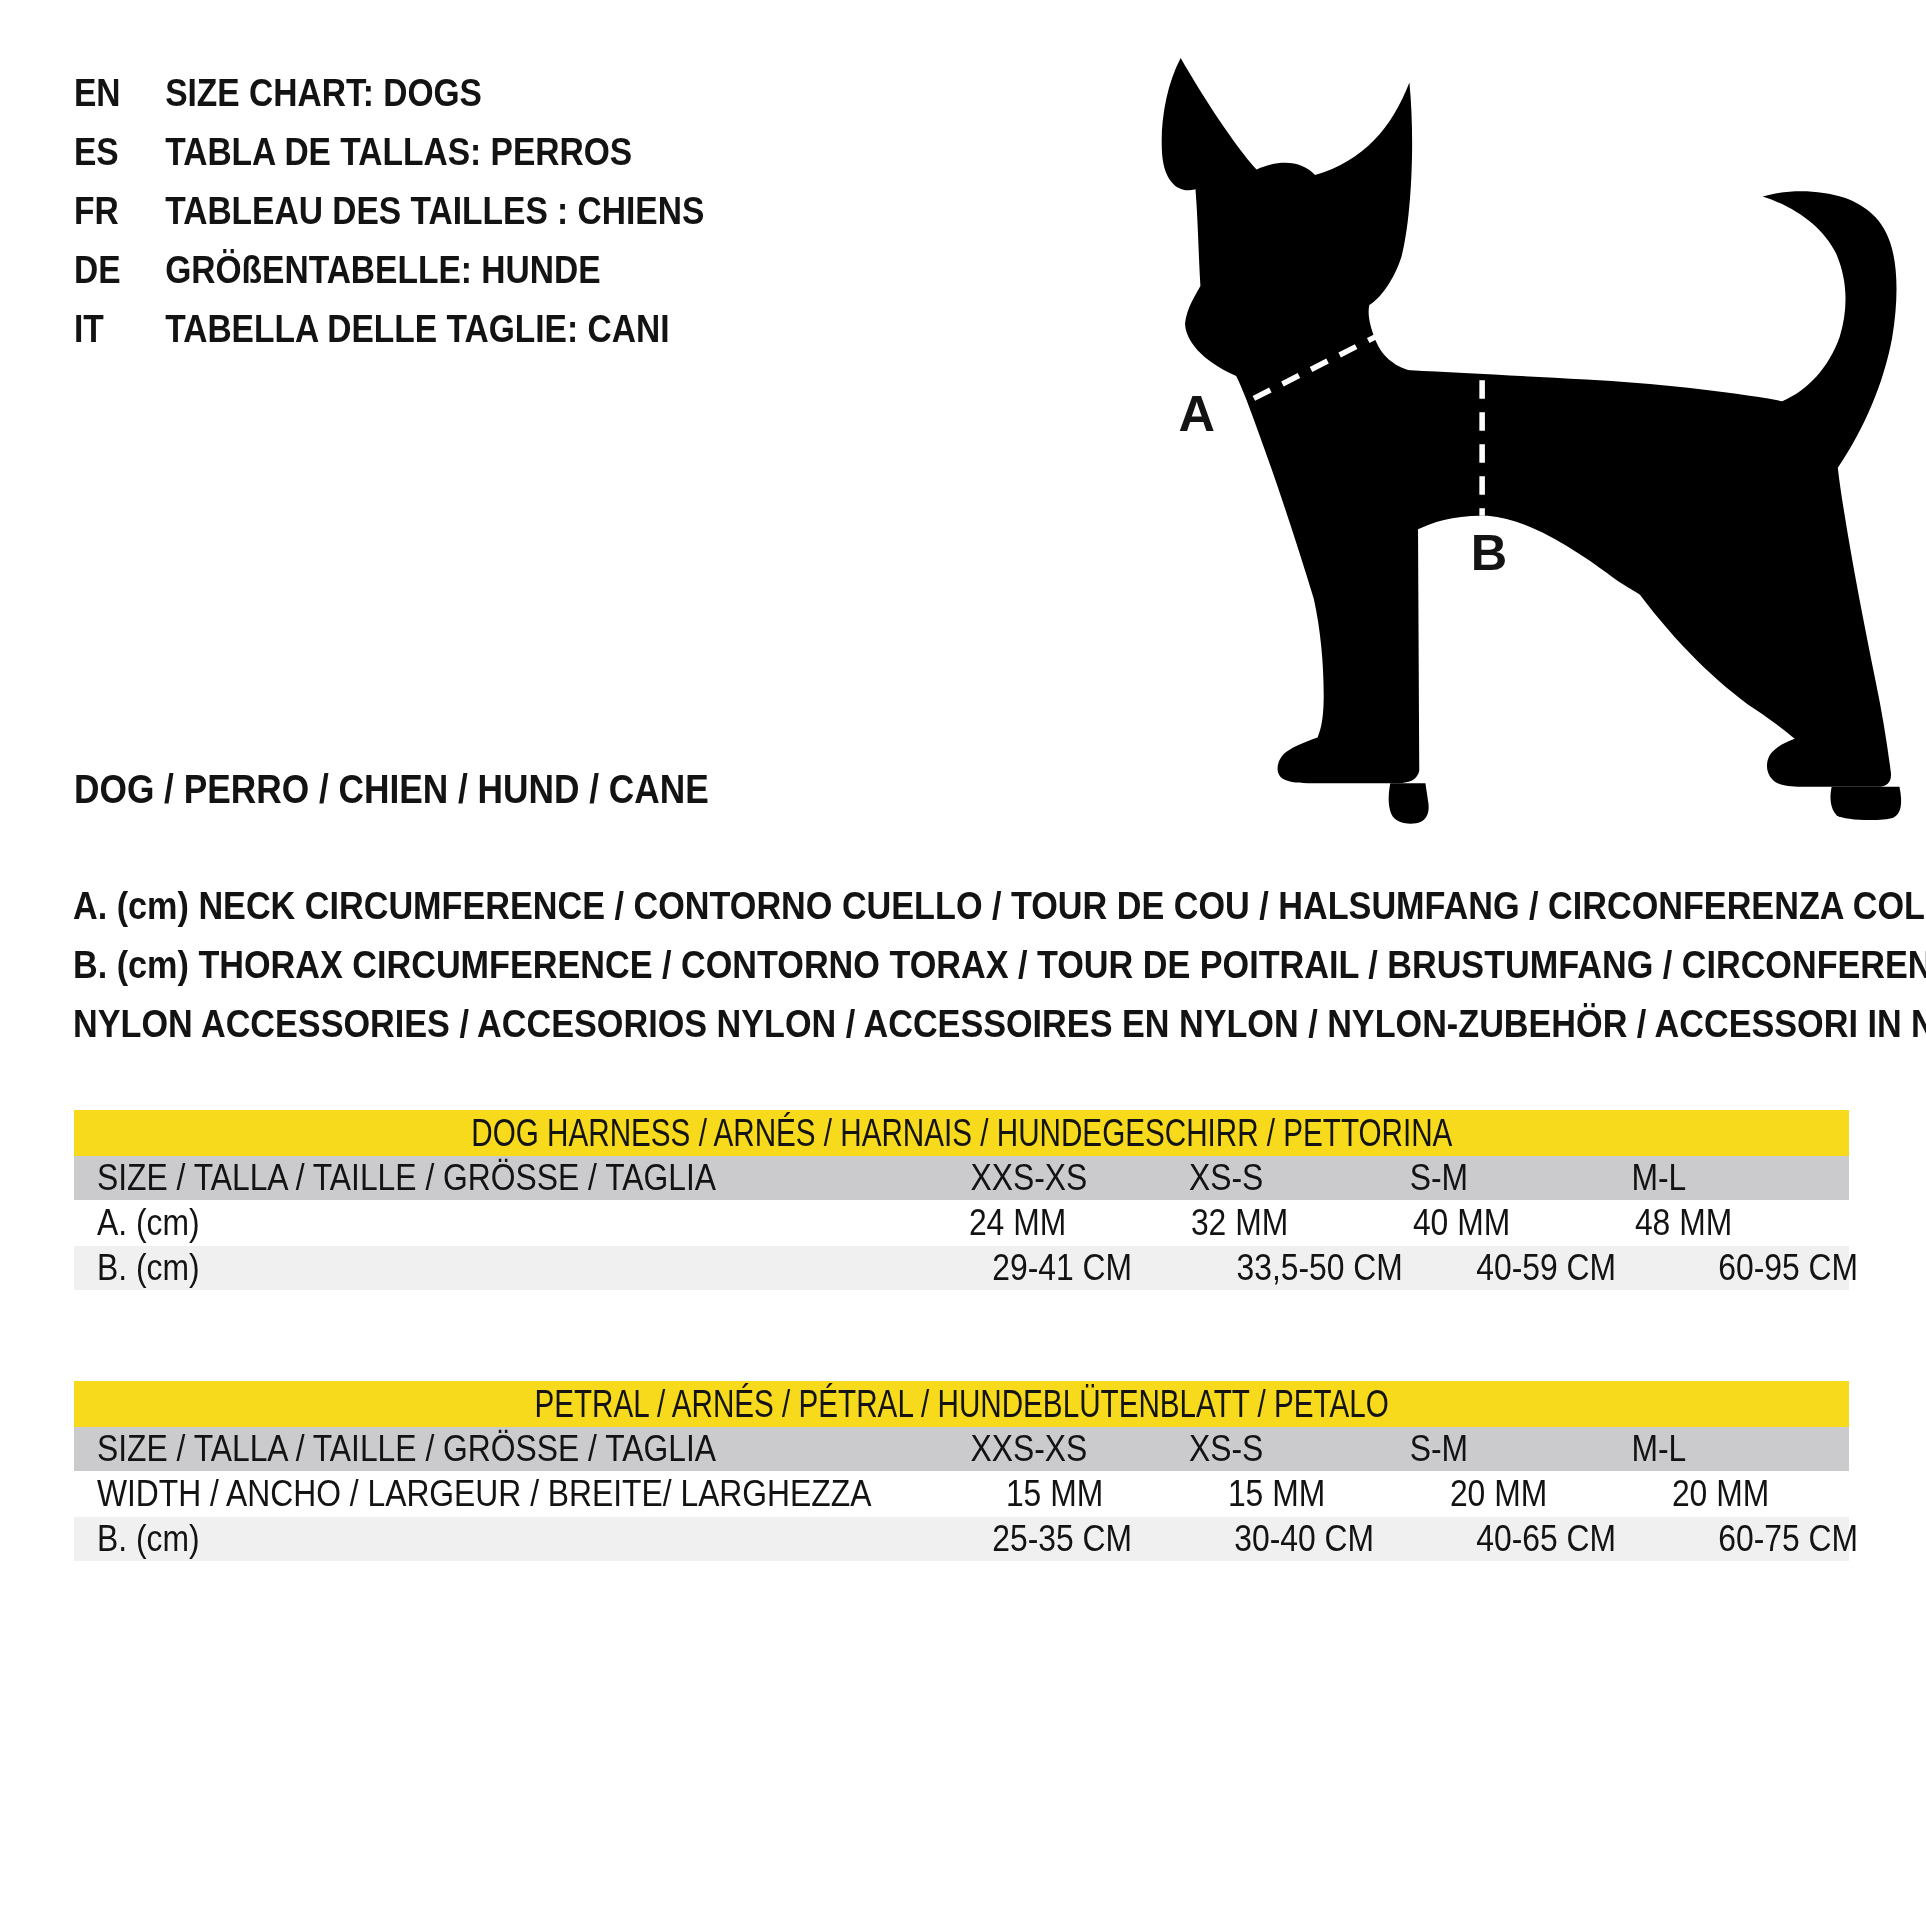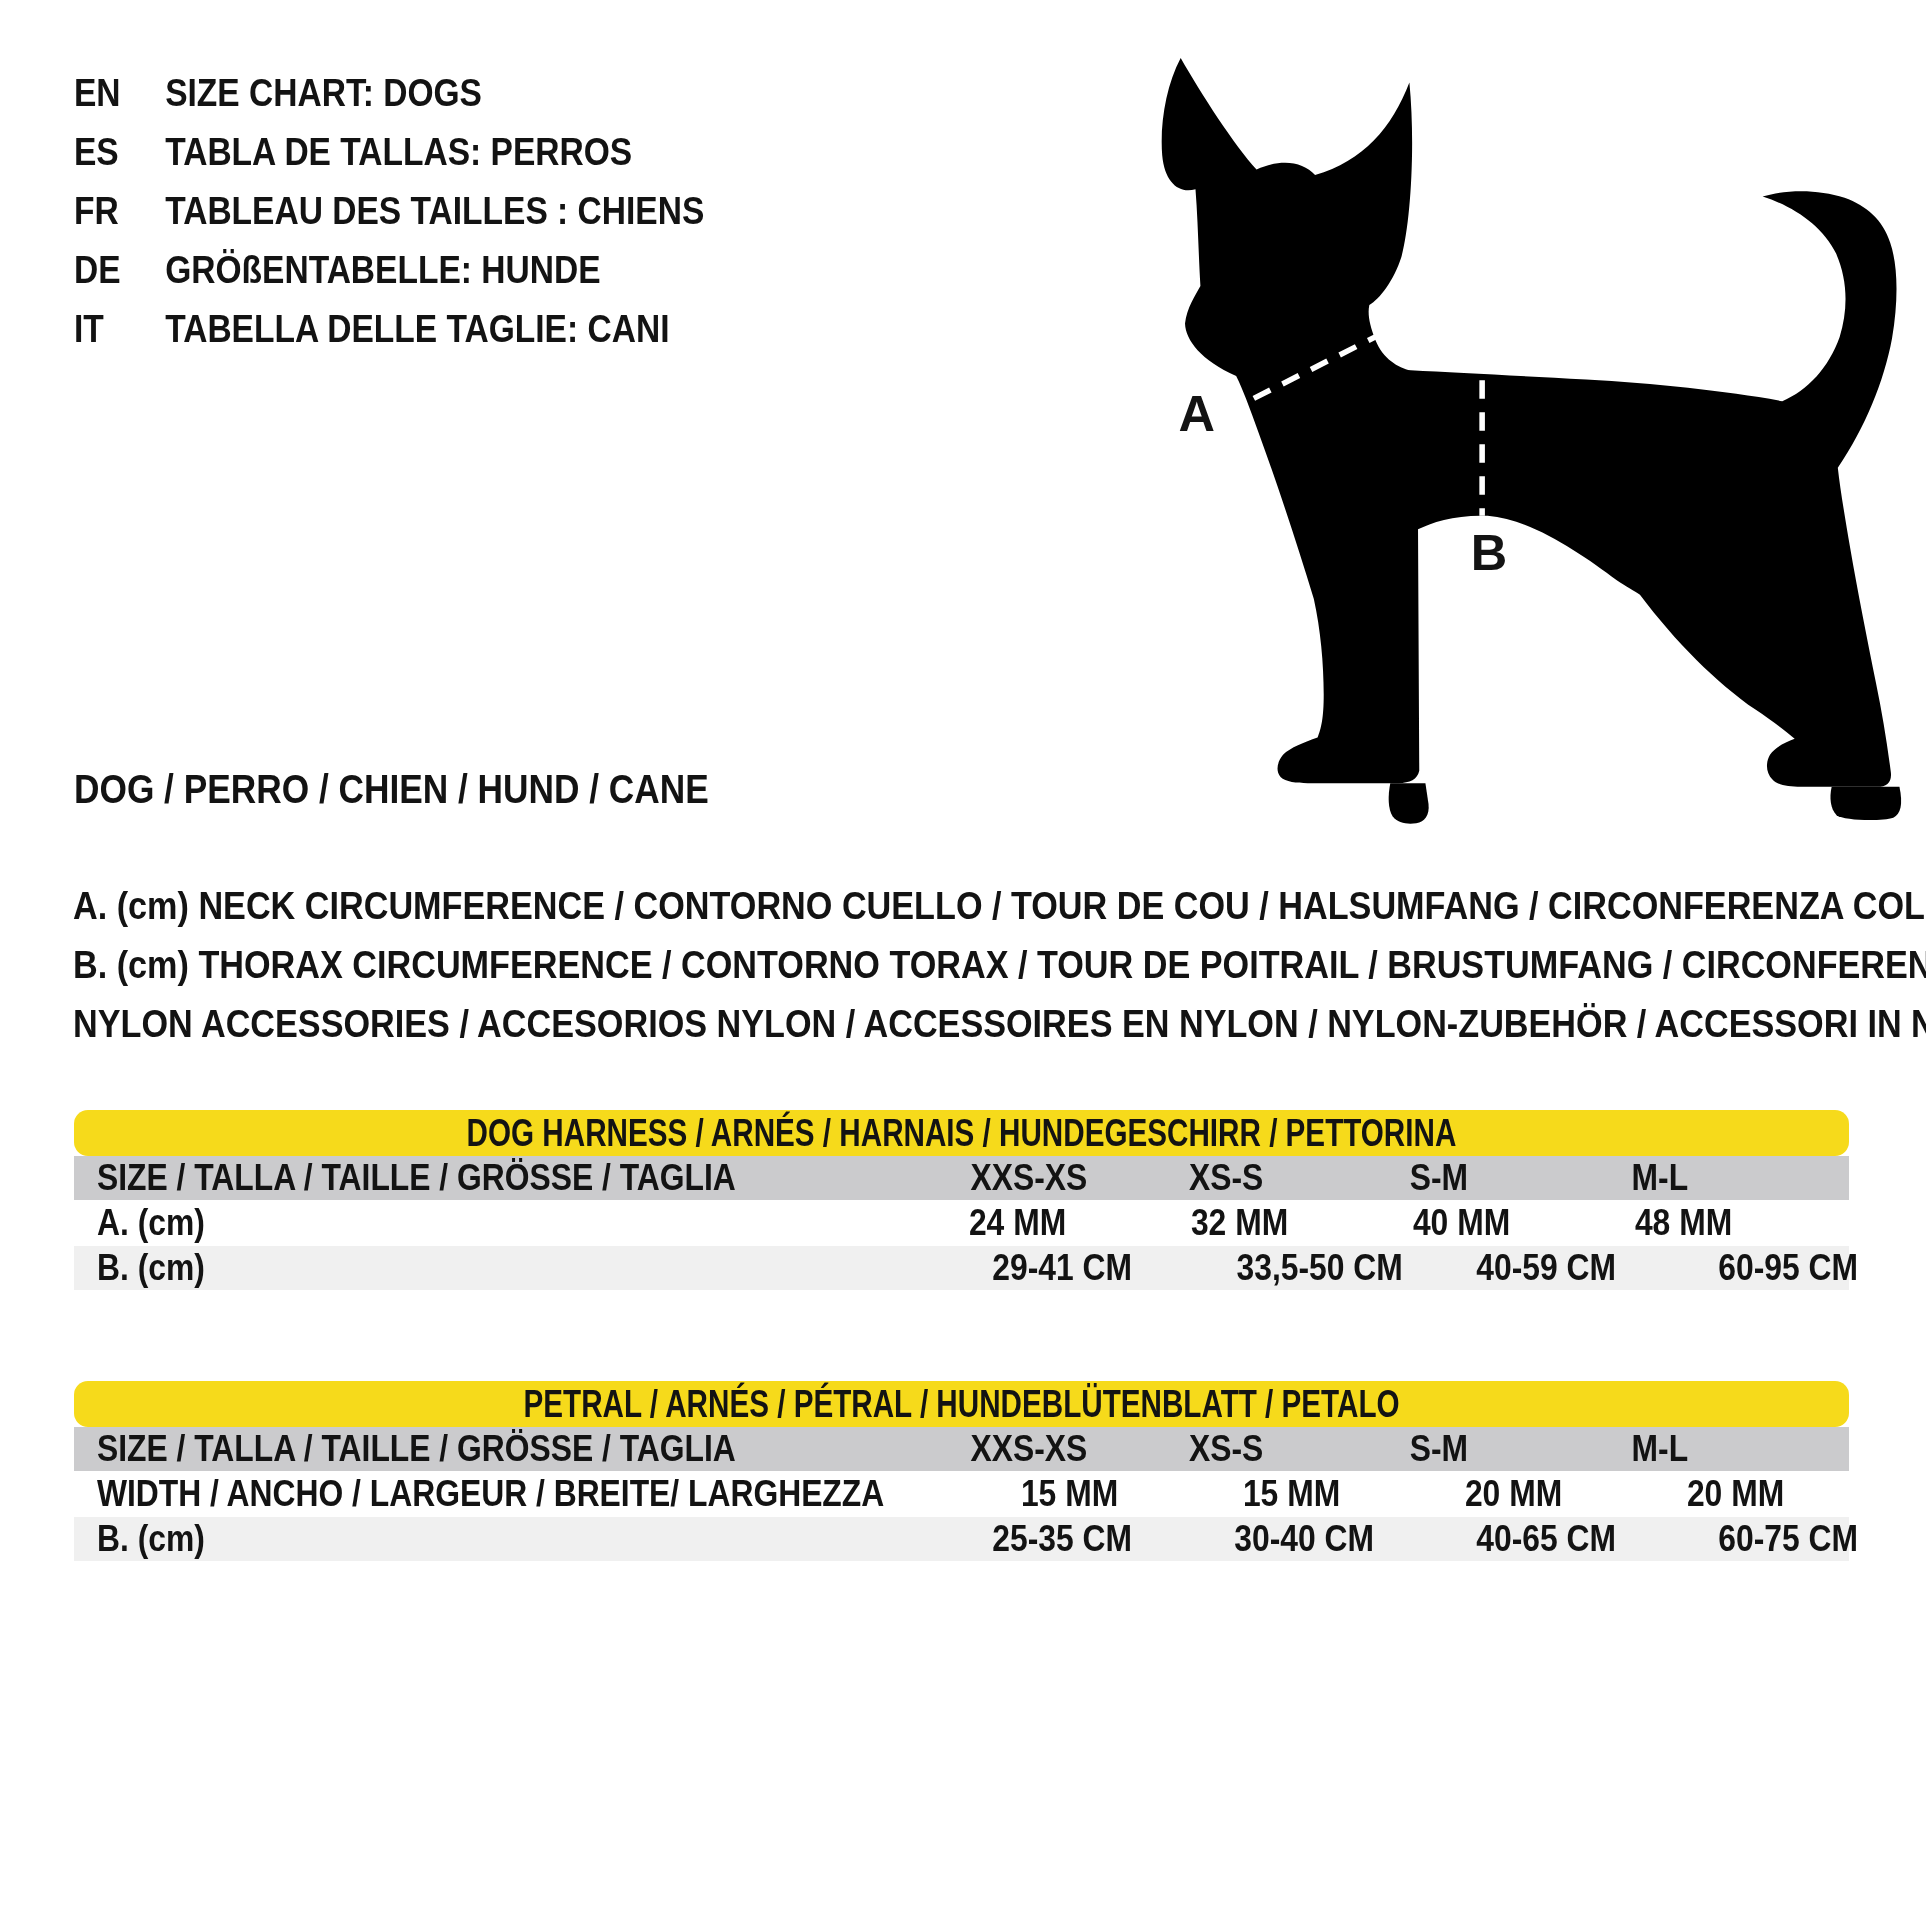--- a/index.html
+++ b/index.html
@@ -26,27 +26,27 @@
     font-size:41px;font-weight:600;white-space:nowrap;}
 
   
   .notes{position:absolute;left:73px;top:877px;}
   .note-line{height:59px;line-height:59px;font-size:38px;font-weight:600;white-space:nowrap;}
   .note-line.heavy{font-weight:800;}
 
   
   .tbl{position:absolute;left:74px;width:1775px;}
   .tbl-title{height:46px;line-height:46px;background:var(--accent_yellow,#F6DA1B);
-    text-align:center;font-size:38px;font-weight:700;border-radius:14px;}
+    text-align:center;font-size:38px;font-weight:400;}
   .tbl-title .cndc{transform:scaleX(.78);}
   .tr{display:flex;align-items:stretch;}
   .tr.head{height:44px;line-height:44px;background:var(--header_row_gray,#CBCBCD);}
   .tr.r1{height:46px;line-height:46px;background:#ffffff;}
   .tr.r2{height:44px;line-height:44px;background:var(--zebra_row_gray,#F0F0F0);gap:20px;}
-  .td{font-size:37px;font-weight:700;}
+  .td{font-size:37px;font-weight:400;}
   .td.label{flex:0 0 887px;padding-left:23.4px;box-sizing:border-box;text-align:left;}
   .td.val{flex:0 0 222px;text-align:left;}
   .tbl-1{top:1110px;}
   .tbl-2{top:1381px;}
 </style>
 </head>
 <body>
 
 <section class="langs">
   <div class="lang-row">

